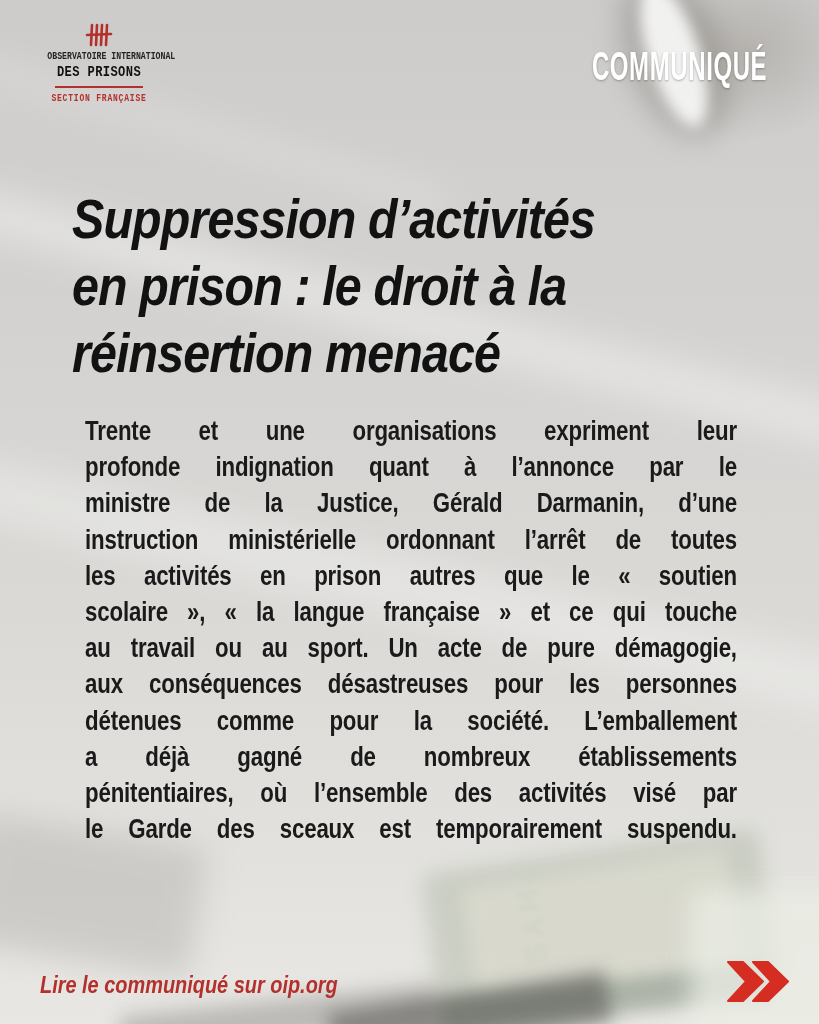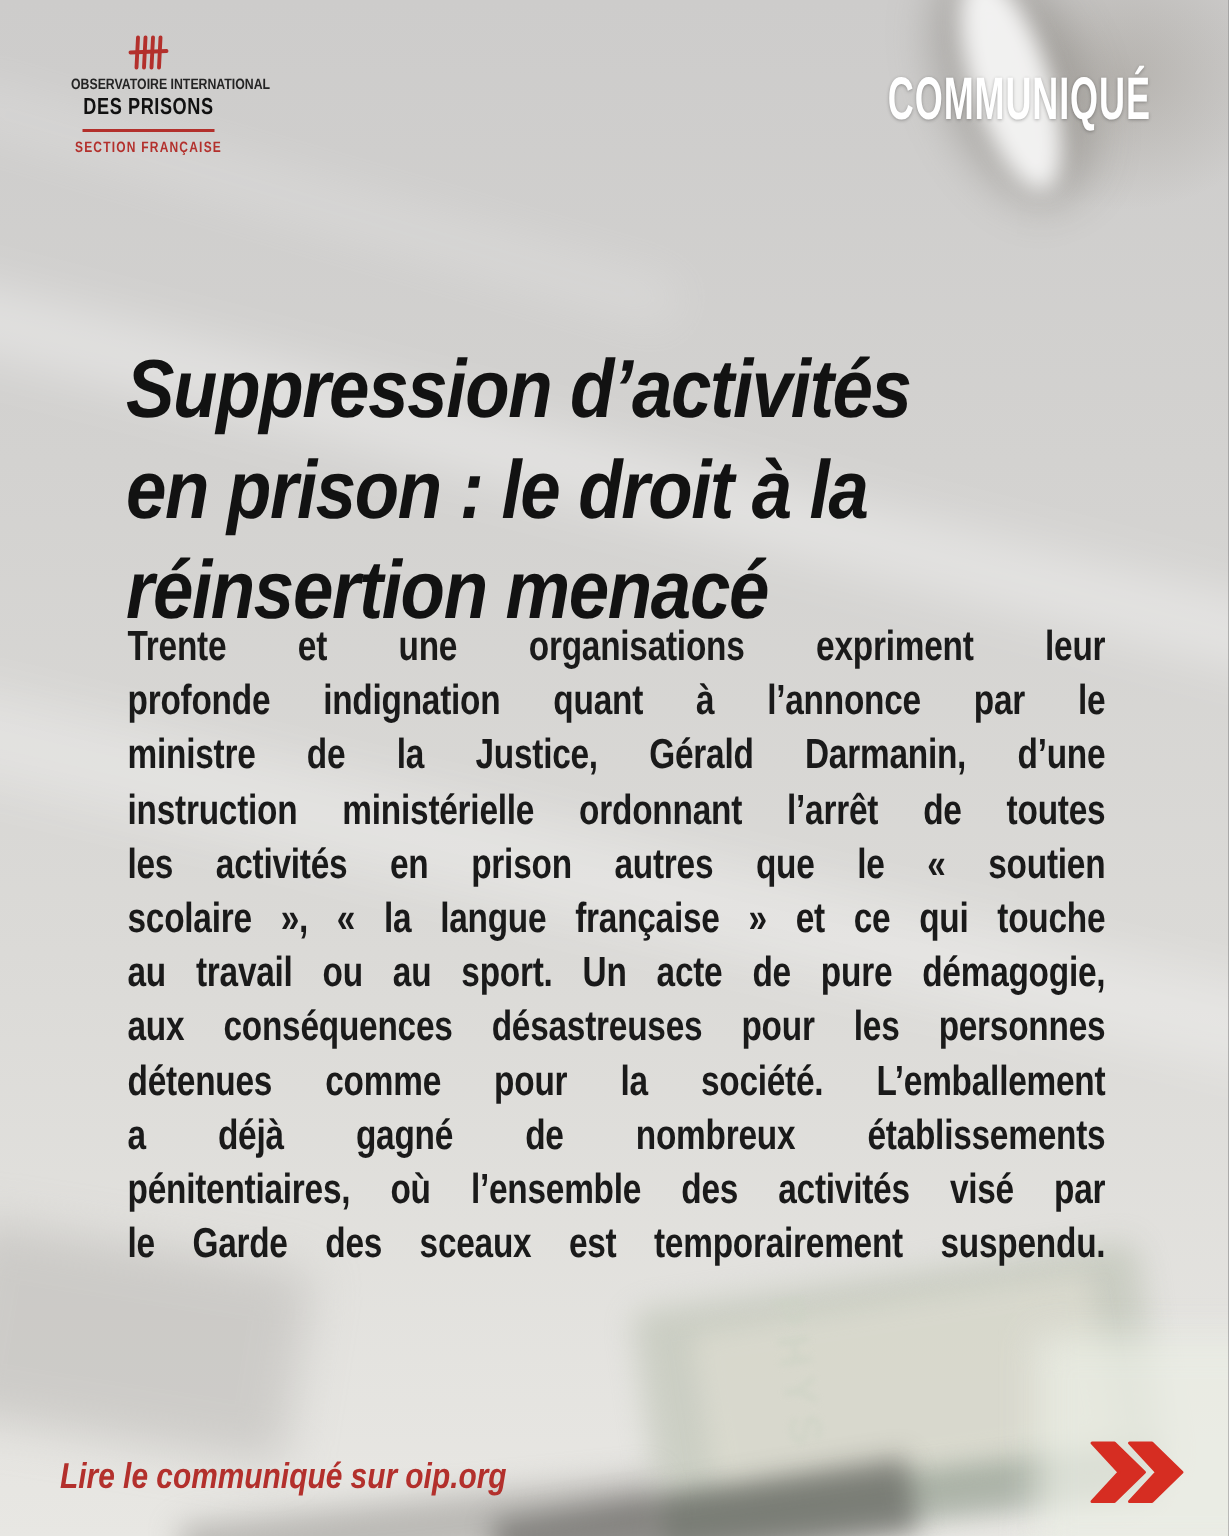--- a/index.html
+++ b/index.html
@@ -35,36 +35,36 @@
     letter-spacing:6px; }
   .table-edge { left:330px; top:992px; width:280px; height:52px; background:#4a4946;
     opacity:.5; filter:blur(9px); transform:rotate(-9deg); }
   .table-edge2 { left:120px; top:1000px; width:320px; height:40px; background:#8f8d89;
     opacity:.5; filter:blur(10px); transform:rotate(-6deg); }
   .left-shape { left:-30px; top:830px; width:230px; height:130px; background:#b6b4b1;
     opacity:.5; filter:blur(16px); transform:rotate(9deg); }
   .br-pale { left:690px; top:890px; width:160px; height:150px; background:#ebeee5;
     opacity:.75; filter:blur(12px); }
 
-  .logo { position:absolute; left:36px; top:22px; width:126px; text-align:center; }
+  .logo { position:absolute; left:36px; top:22px; width:126px; text-align:center;font-family:Liberation Mono, monospace; }
   .logo-icon { display:block; margin:0 auto 3px auto; }
   .logo-l1 { font-size:10px; font-weight:bold; color:#242424; letter-spacing:0;
     transform:scaleX(.82); transform-origin:center; white-space:nowrap; }
   .logo-l2 { font-size:15.5px; font-weight:bold; color:#111; margin-top:1px;
     transform:scaleX(.78); transform-origin:center; white-space:nowrap; letter-spacing:.5px; }
   .logo-div { width:88px; height:2px; background:var(--brand-red); margin:5px auto 5px auto; }
   .logo-l3 { font-size:10px; font-weight:bold; color:var(--brand-red); letter-spacing:1px;
     transform:scaleX(.8); transform-origin:center; white-space:nowrap; }
 
   .badge { position:absolute; top:44px; right:52px; color:var(--badge-white);
     font-size:40px; font-weight:bold; white-space:nowrap;
     transform:scaleX(.60); transform-origin:right center; letter-spacing:1px;
     text-shadow:0 1px 3px rgba(0,0,0,.30); }
 
-  .title { position:absolute; left:84px; top:186px; color:#121212;margin-top:40px; }
+  .title { position:absolute; left:72px; top:186px; color:#121212; }
   .title-line { font-size:55px; font-weight:bold; font-style:italic; line-height:67px;
     letter-spacing:-1px; white-space:nowrap; transform:scaleX(.88); transform-origin:left center; }
 
   .body-block { position:absolute; left:85px; top:413px; width:820px;
     transform:scaleX(.795); transform-origin:left top; }
   .body-line { font-size:28px; font-weight:bold; color:var(--text-black); line-height:36.2px;
     height:36.2px; letter-spacing:-.2px; text-align:justify; text-align-last:justify;
     overflow:visible; }
 
   .cta { position:absolute; left:40px; top:971px; color:var(--brand-red);

